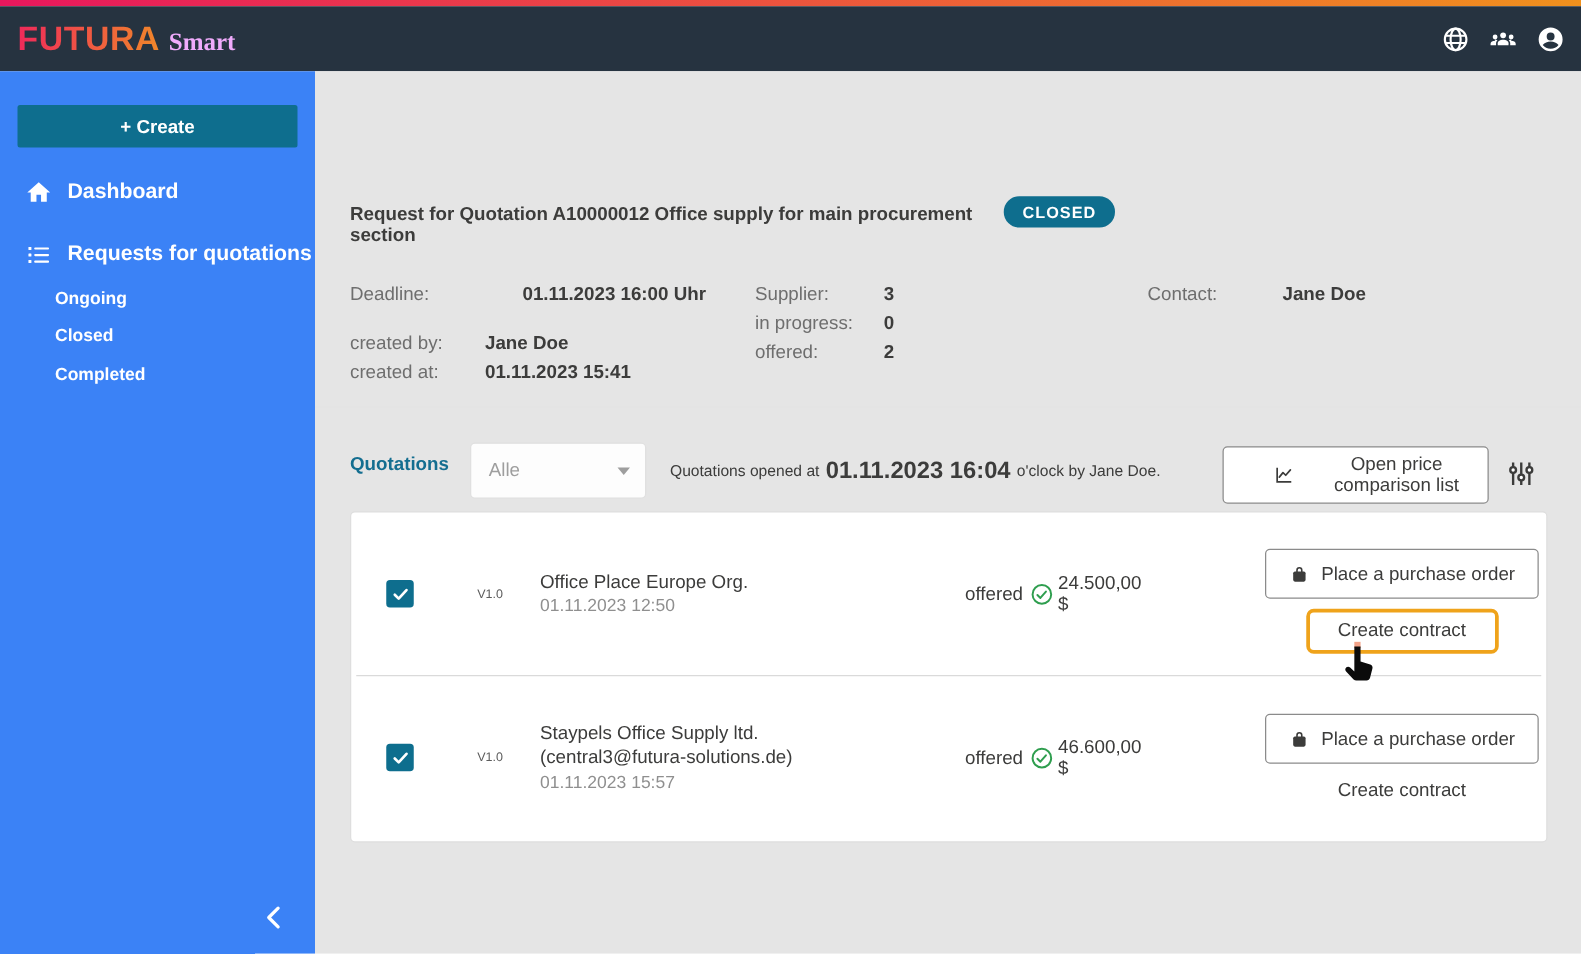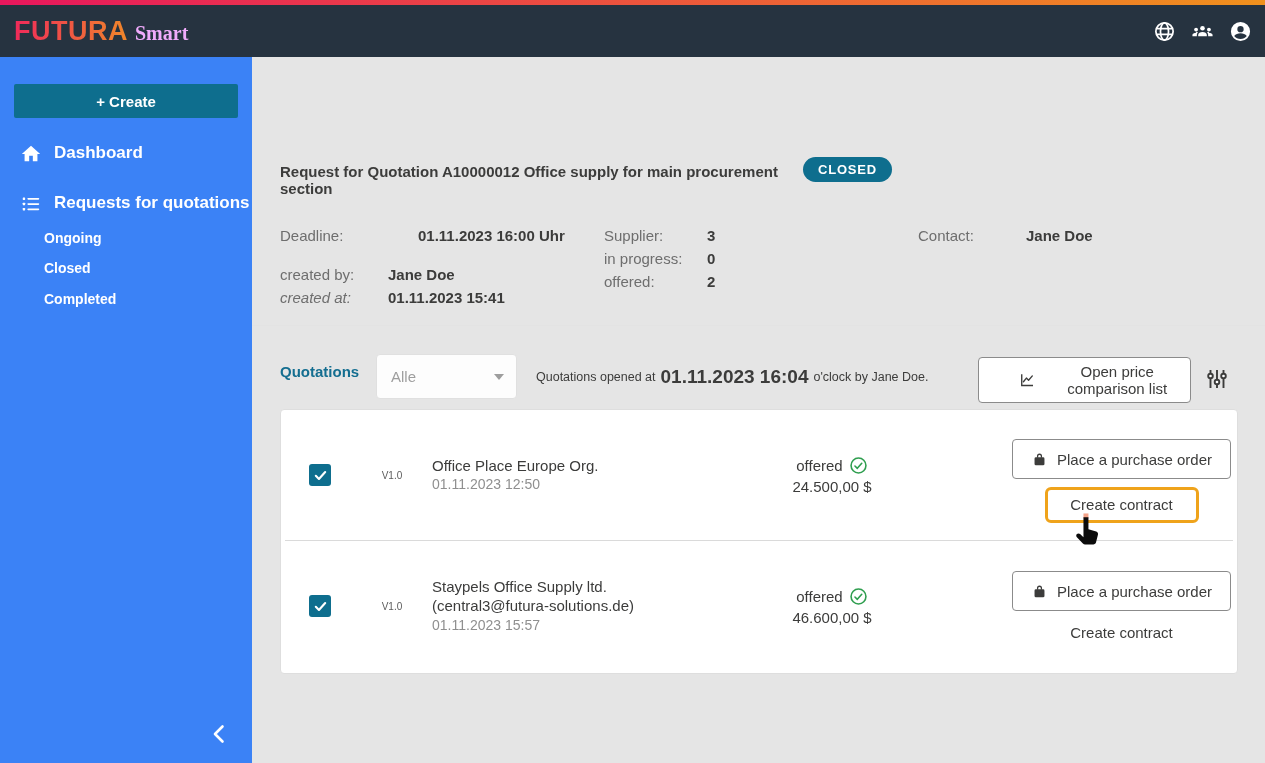--- a/index.html
+++ b/index.html
@@ -87,21 +87,21 @@
           border:1px solid #dedede; border-radius:4px; background:#fff; }
   .q-row { display:flex; align-items:center; height:130px; padding:0 20px 0 28px; }
   .row-sep { height:1px; background:#dadada; margin:0 4px; }
   .cb { width:22px; height:22px; border-radius:3px; background:#0e6e8e; cursor:pointer;
         display:flex; align-items:center; justify-content:center; flex:0 0 22px; margin-right:21px; }
   .cb svg { width:15px; height:15px; }
   .ver { width:80px; font-size:10px; color:#5c5c5c;text-align:center; }
   .supplier { width:340px; line-height:19.5px; }
   .supplier .nm, .supplier .em { font-size:15px; color:#3c3c3b; }
   .supplier .dt { font-size:14px; color:#8f8f8f; }
-  .status { width:120px; display:flex; flex-direction:column; align-items:center; gap:3px; }
+  .status { width:120px; display:flex; align-items:center; gap:3px; }
   .status .line1 { display:flex; align-items:center; gap:6px; font-size:15px; color:#3c3c3b; }
   .status svg { width:19px; height:19px; }
   .status .amount { font-size:15px; color:#3c3c3b; }
   .actions { margin-left:auto; width:191px; display:flex; flex-direction:column; align-items:center; }
   .po-btn { width:219px; height:40px; background:#fff; border:1px solid #8b8b8b; border-radius:4px;
             cursor:pointer; display:flex; align-items:center; justify-content:center; gap:9px;
             font-family:"Liberation Sans", sans-serif; }
   .po-btn svg { width:17px; height:17px; }
   .po-btn .lbl { font-size:15px; color:#3c3c3b; }
   .cc-link { font-size:15px; color:#3c3c3b; cursor:pointer; text-decoration:none; }
@@ -189,21 +189,21 @@
 
     <div class="kv" style="left:28px; top:170px;">
       <span class="k" style="position:absolute; left:0;">Deadline:</span>
       <span class="v" style="position:absolute; left:108px;margin-left:30px;">01.11.2023 16:00 Uhr</span>
     </div>
     <div class="kv" style="left:28px; top:209px;">
       <span class="k" style="position:absolute; left:0;">created by:</span>
       <span class="v" style="position:absolute; left:108px;">Jane Doe</span>
     </div>
     <div class="kv" style="left:28px; top:232px;">
-      <span class="k" style="position:absolute; left:0;font-style:italic;">created at:</span>
+      <span class="k" style="position:absolute; left:0;">created at:</span>
       <span class="v" style="position:absolute; left:108px;">01.11.2023 15:41</span>
     </div>
 
     <div class="kv" style="left:352px; top:170px;">
       <span class="k" style="position:absolute; left:0;">Supplier:</span>
       <span class="v" style="position:absolute; left:103px;">3</span>
     </div>
     <div class="kv" style="left:352px; top:193px;">
       <span class="k" style="position:absolute; left:0;">in progress:</span>
       <span class="v" style="position:absolute; left:103px;">0</span>

